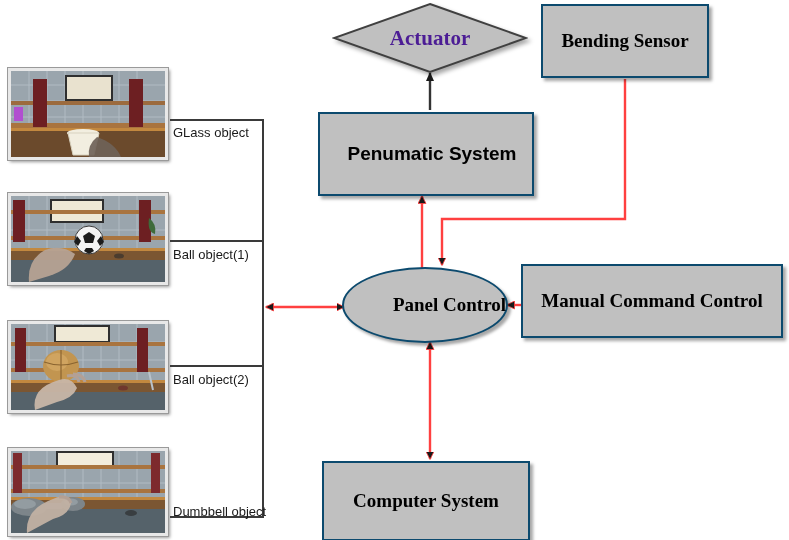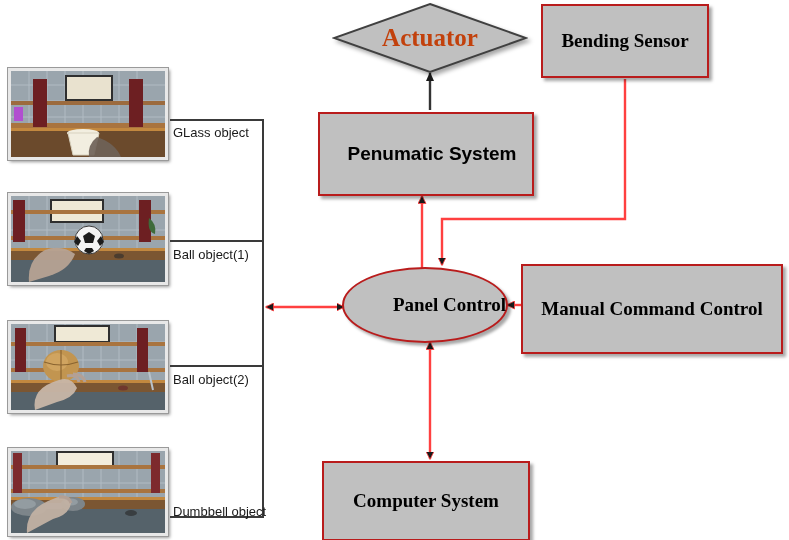--- a/index.html
+++ b/index.html
@@ -17,21 +17,21 @@
   #canvas {
     position: absolute;
     left: 0; top: 0;
     width: 789px;
     height: 540px;
   }
   .node {
     position: absolute;
     box-sizing: border-box;
     background: #c0c0c0;
-    border: 2px solid #b91c1c;
+    border: 2px solid #0c4a6e;
     display: flex;
     align-items: center;
     justify-content: center;
     color: #000000;
     box-shadow: 3px 3px 3px rgba(0,0,0,0.35);
   }
   .node-serif {
     font-family: "Liberation Serif", serif;
     font-weight: bold;
     font-size: 19px;
@@ -50,22 +50,22 @@
   }
   .diamond-label {
     position: absolute;
     left: 0; top: 0;
     width: 100%; height: 100%;
     display: flex;
     align-items: center;
     justify-content: center;
     font-family: "Liberation Serif", serif;
     font-weight: bold;
-    font-size: 25px;
-    color: #c2410c;
+    font-size: 21px;
+    color: #4c1d95;
   }
   
   .thumb {
     position: absolute;
     box-sizing: border-box;
     border: 3px solid #e8e8e8;
     outline: 1px solid #9a9a9a;
     overflow: hidden;
     background: #4a5a5a;
     box-shadow: 2px 2px 3px rgba(0,0,0,0.4);
@@ -281,19 +281,19 @@
 </div>
 
 <div class="node node-sans" style="left:318px; top:112px; width:216px; height:84px;padding-left:12px;">
   <span>Penumatic System</span>
 </div>
 
 <div class="node node-serif ellipse" style="left:342px; top:267px; width:166px; height:76px;justify-content:flex-end;">
   <span>Panel Control</span>
 </div>
 
-<div class="node node-serif" style="left:521px; top:264px; width:262px; height:90px;font-family:Liberation Serif, serif;">
+<div class="node node-serif" style="left:521px; top:264px; width:262px; height:74px;font-family:Liberation Serif, serif;">
   <span>Manual Command Control</span>
 </div>
 
 <div class="node node-serif" style="left:322px; top:461px; width:208px; height:80px;">
   <span>Computer System</span>
 </div>
 
 </body></html>

